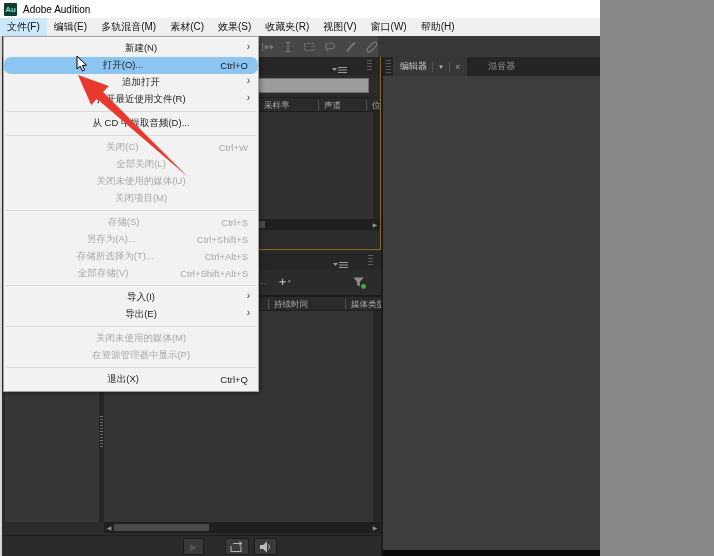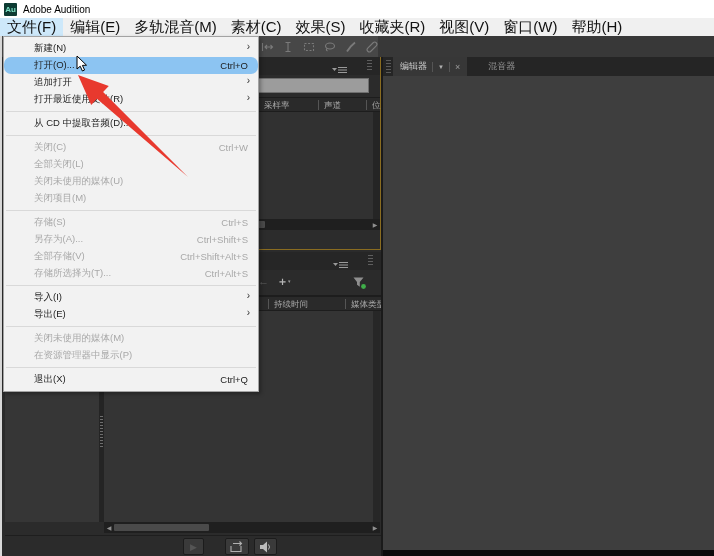--- a/index.html
+++ b/index.html
@@ -1,29 +1,29 @@
 <!DOCTYPE html>
 <html><head>
 <meta charset="utf-8">
 <style>
   * { margin:0; padding:0; box-sizing:border-box; }
   html,body { background:#888; }
   #screen {
-    position:relative; width:714px; height:556px; overflow:hidden;
+    position:relative; width:600px; height:556px; overflow:hidden;
     font-family:"Liberation Sans","DejaVu Sans",sans-serif;
     background:#a21caf;
     padding-left:32px;
   }
   
   .titlebar { position:absolute; left:0; top:0; width:714px; height:18px; background:#ffffff; display:flex; align-items:center; }
   .applogo { width:13px; height:13px; margin:0 6px 0 4px; background:#0d3b33; color:#7ce0c3; font-size:8px; font-weight:bold; display:flex; align-items:center; justify-content:center; border-radius:1px; }
   .apptitle { font-size:10px; color:#000; }
   
   .menubar { position:absolute; left:0; top:18px; width:714px; height:18px; background:#f0f0f0; display:flex; align-items:stretch; }
-  .mb-item { font-size:15px; color:#111; padding:0 7px; display:flex; align-items:center; cursor:default; }
+  .mb-item { font-size:10px; color:#111; padding:0 7px; display:flex; align-items:center; cursor:default; }
   .mb-item.active { background:#cde8fa; }
   
   .toolbar { position:absolute; left:0; top:36px; width:714px; height:21px; background:#383838; }
   .toolbar .tools-bg { position:absolute; left:0; top:0; width:378px; height:21px; background:#474747; }
   .toolicons { position:absolute; left:260px; top:0; height:21px; display:flex; align-items:center; gap:7px; }
   .toolicons svg { display:block; }
   
   .panelhdr { position:absolute; left:0; top:0; right:0; height:18px; background:#262626; }
   .pm-icon { position:absolute; right:32px; top:4px; }
   .hdr-grip { position:absolute; right:8px; top:3px; width:5px; height:12px; background:repeating-linear-gradient(to bottom,#5e5e5e 0 1px,transparent 1px 3px); }
@@ -69,21 +69,21 @@
   .tab { display:flex; align-items:center; font-size:9px; padding:0 7px; color:#8f8f8f; }
   .tab.active { background:#373737; color:#c9c9c9; }
   .tab .tsep { border-left:1px solid #555; height:10px; margin:0 5px; }
   .tab .tdd { font-size:6px; color:#b0b0b0; }
   .tab .tclose { font-size:9px; color:#9a9a9a; }
   .rd-content { position:absolute; left:0; top:19px; right:0; height:474px; background:#3e3e3e; }
   .rd-black { position:absolute; left:0; top:493px; right:0; height:6px; background:#0b0b0b; }
   
   .menu-popup { position:absolute; left:3px; top:36px; width:256px; background:#f2f2f2; border:1px solid #a3a3a3; box-shadow:2px 2px 4px rgba(0,0,0,.3); z-index:10; padding:3px 0; }
   .mi { position:relative; height:17px; display:flex; align-items:center; padding:0 10px 0 30px; font-size:9.5px; color:#1c1c1c; }
-  .mi .ml { flex:1; white-space:nowrap; overflow:hidden; }
+  .mi .ml { flex:1; white-space:nowrap; overflow:hidden;text-align:center; }
   .mi .ms { margin-left:8px; }
   .mi .sa { position:absolute; right:8px; top:1px; font-size:10px; color:#333; }
   .mi.dis { color:#a8a8a8; }
   .mi.hl { background:#8cc4f2;border-radius:7px; }
   .msep { height:1px; background:#d9d9d9; margin:3px 2px; }
   
   .winedge { position:absolute; left:0; top:36px; width:2px; height:520px; background:#d9d9d9; }
   #red-arrow { position:absolute; left:70px; top:68px; z-index:30; pointer-events:none; }
   #cursor { position:absolute; left:76px; top:55px; z-index:40; pointer-events:none; }
 </style>
@@ -282,26 +282,26 @@
     <div class="msep"></div>
     <div class="mi dis">
         <span class="ml">存储(S)</span>
         <span class="ms">Ctrl+S</span>
       </div>
     <div class="mi dis">
         <span class="ml">另存为(A)...</span>
         <span class="ms">Ctrl+Shift+S</span>
       </div>
     <div class="mi dis">
+        <span class="ml">存储所选择为(T)...</span>
+        <span class="ms">Ctrl+Alt+S</span>
+      </div>
+    <div class="mi dis">
         <span class="ml">全部存储(V)</span>
         <span class="ms">Ctrl+Shift+Alt+S</span>
-      </div>
-    <div class="mi dis">
-        <span class="ml">存储所选择为(T)...</span>
-        <span class="ms">Ctrl+Alt+S</span>
       </div>
     <div class="msep"></div>
     <div class="mi">
         <span class="ml">导入(I)</span>
         <span class="sa">›</span>
       </div>
     <div class="mi">
         <span class="ml">导出(E)</span>
         <span class="sa">›</span>
       </div>

